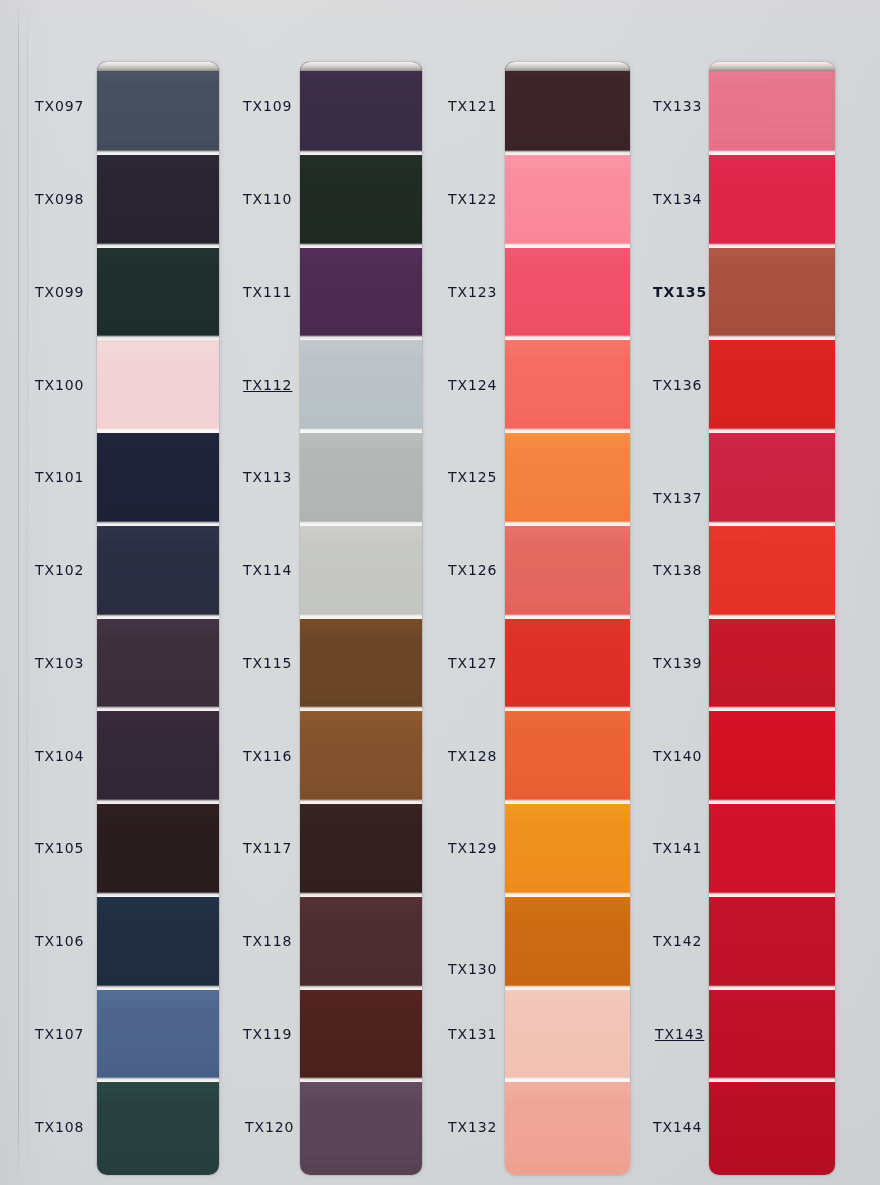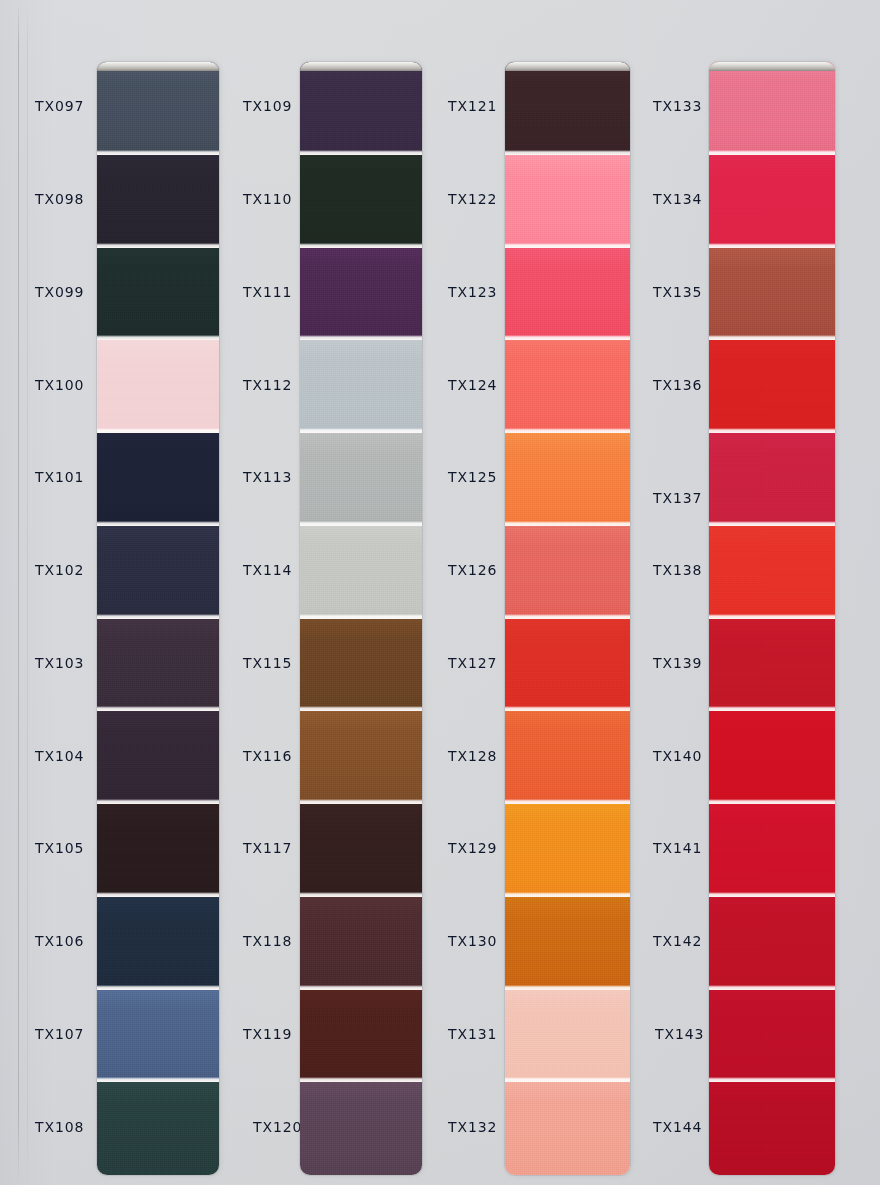--- a/index.html
+++ b/index.html
@@ -138,29 +138,29 @@
         </div>
         <div class="swatch" style="background: rgb(39, 64, 63);">
           <span class="tex"></span>
         </div>
       </div>
     </div>
     <div class="col">
       <div class="label" style="left: 243px; top: 98.375px;">TX109</div>
       <div class="label" style="left: 243px; top: 191.125px;">TX110</div>
       <div class="label" style="left: 243px; top: 283.875px;">TX111</div>
-      <div class="label" style="left: 243px; top: 376.625px;">TX112</div>
+      <div class="label" style="left: 243px; top: 376.625px; text-decoration: underline;">TX112</div>
       <div class="label" style="left: 243px; top: 469.375px;">TX113</div>
       <div class="label" style="left: 243px; top: 562.125px; text-align: center;">TX114</div>
       <div class="label" style="left: 243px; top: 654.875px;">TX115</div>
       <div class="label" style="left: 243px; top: 747.625px;">TX116</div>
       <div class="label" style="left: 243px; top: 840.375px;">TX117</div>
       <div class="label" style="left: 243px; top: 933.125px;">TX118</div>
       <div class="label" style="left: 243px; top: 1025.88px;">TX119</div>
-      <div class="label" style="left: 253px; top: 1118.62px;">TX120</div>
+      <div class="label" style="left: 245px; top: 1118.62px;">TX120</div>
       <div class="strip" style="left: 300px; width: 122px;">
         <div class="clip"></div>
         <div class="swatch" style="background: rgb(58, 44, 70);">
           <span class="tex"></span>
         </div>
         <div class="swatch" style="background: rgb(31, 42, 34);">
           <span class="tex"></span>
         </div>
         <div class="swatch" style="background: rgb(76, 42, 81);">
           <span class="tex"></span>
@@ -197,21 +197,21 @@
     <div class="col">
       <div class="label" style="left: 448px; top: 98.375px;">TX121</div>
       <div class="label" style="left: 448px; top: 191.125px; text-align: center;">TX122</div>
       <div class="label" style="left: 448px; top: 283.875px;">TX123</div>
       <div class="label" style="left: 448px; top: 376.625px;">TX124</div>
       <div class="label" style="left: 448px; top: 469.375px;">TX125</div>
       <div class="label" style="left: 448px; top: 562.125px;">TX126</div>
       <div class="label" style="left: 448px; top: 654.875px;">TX127</div>
       <div class="label" style="left: 448px; top: 747.625px;">TX128</div>
       <div class="label" style="left: 448px; top: 840.375px;">TX129</div>
-      <div class="label" style="left: 448px; top: 933px;">TX130</div>
+      <div class="label" style="left: 448px; top: 961px;">TX130</div>
       <div class="label" style="left: 448px; top: 1025.88px;">TX131</div>
       <div class="label" style="left: 448px; top: 1118.62px;">TX132</div>
       <div class="strip" style="left: 505px; width: 125px;">
         <div class="clip"></div>
         <div class="swatch" style="background: rgb(59, 36, 40);">
           <span class="tex"></span>
         </div>
         <div class="swatch" style="background: rgb(251, 138, 156);">
           <span class="tex"></span>
         </div>
@@ -243,29 +243,29 @@
           <span class="tex"></span>
         </div>
         <div class="swatch" style="background: rgb(240, 164, 148);">
           <span class="tex"></span>
         </div>
       </div>
     </div>
     <div class="col">
       <div class="label" style="left: 653px; top: 98.375px;">TX133</div>
       <div class="label" style="left: 653px; top: 191.125px;">TX134</div>
-      <div class="label" style="left: 653px; top: 283.875px;">TX135</div>
+      <div class="label" style="left: 653px; top: 283.875px; font-weight: bold;">TX135</div>
       <div class="label" style="left: 653px; top: 376.625px;">TX136</div>
       <div class="label" style="left: 653px; top: 490px;">TX137</div>
       <div class="label" style="left: 653px; top: 562.125px;">TX138</div>
       <div class="label" style="left: 653px; top: 654.875px;">TX139</div>
       <div class="label" style="left: 653px; top: 747.625px;">TX140</div>
       <div class="label" style="left: 653px; top: 840.375px;">TX141</div>
       <div class="label" style="left: 653px; top: 933.125px;">TX142</div>
-      <div class="label" style="left: 655px; top: 1025.88px;">TX143</div>
+      <div class="label" style="left: 655px; top: 1025.88px; text-decoration: underline;">TX143</div>
       <div class="label" style="left: 653px; top: 1118.62px;">TX144</div>
       <div class="strip" style="left: 709px; width: 126px;">
         <div class="clip"></div>
         <div class="swatch" style="background: rgb(232, 115, 140);">
           <span class="tex"></span>
         </div>
         <div class="swatch" style="background: rgb(224, 36, 73);">
           <span class="tex"></span>
         </div>
         <div class="swatch" style="background: rgb(168, 80, 63);">

